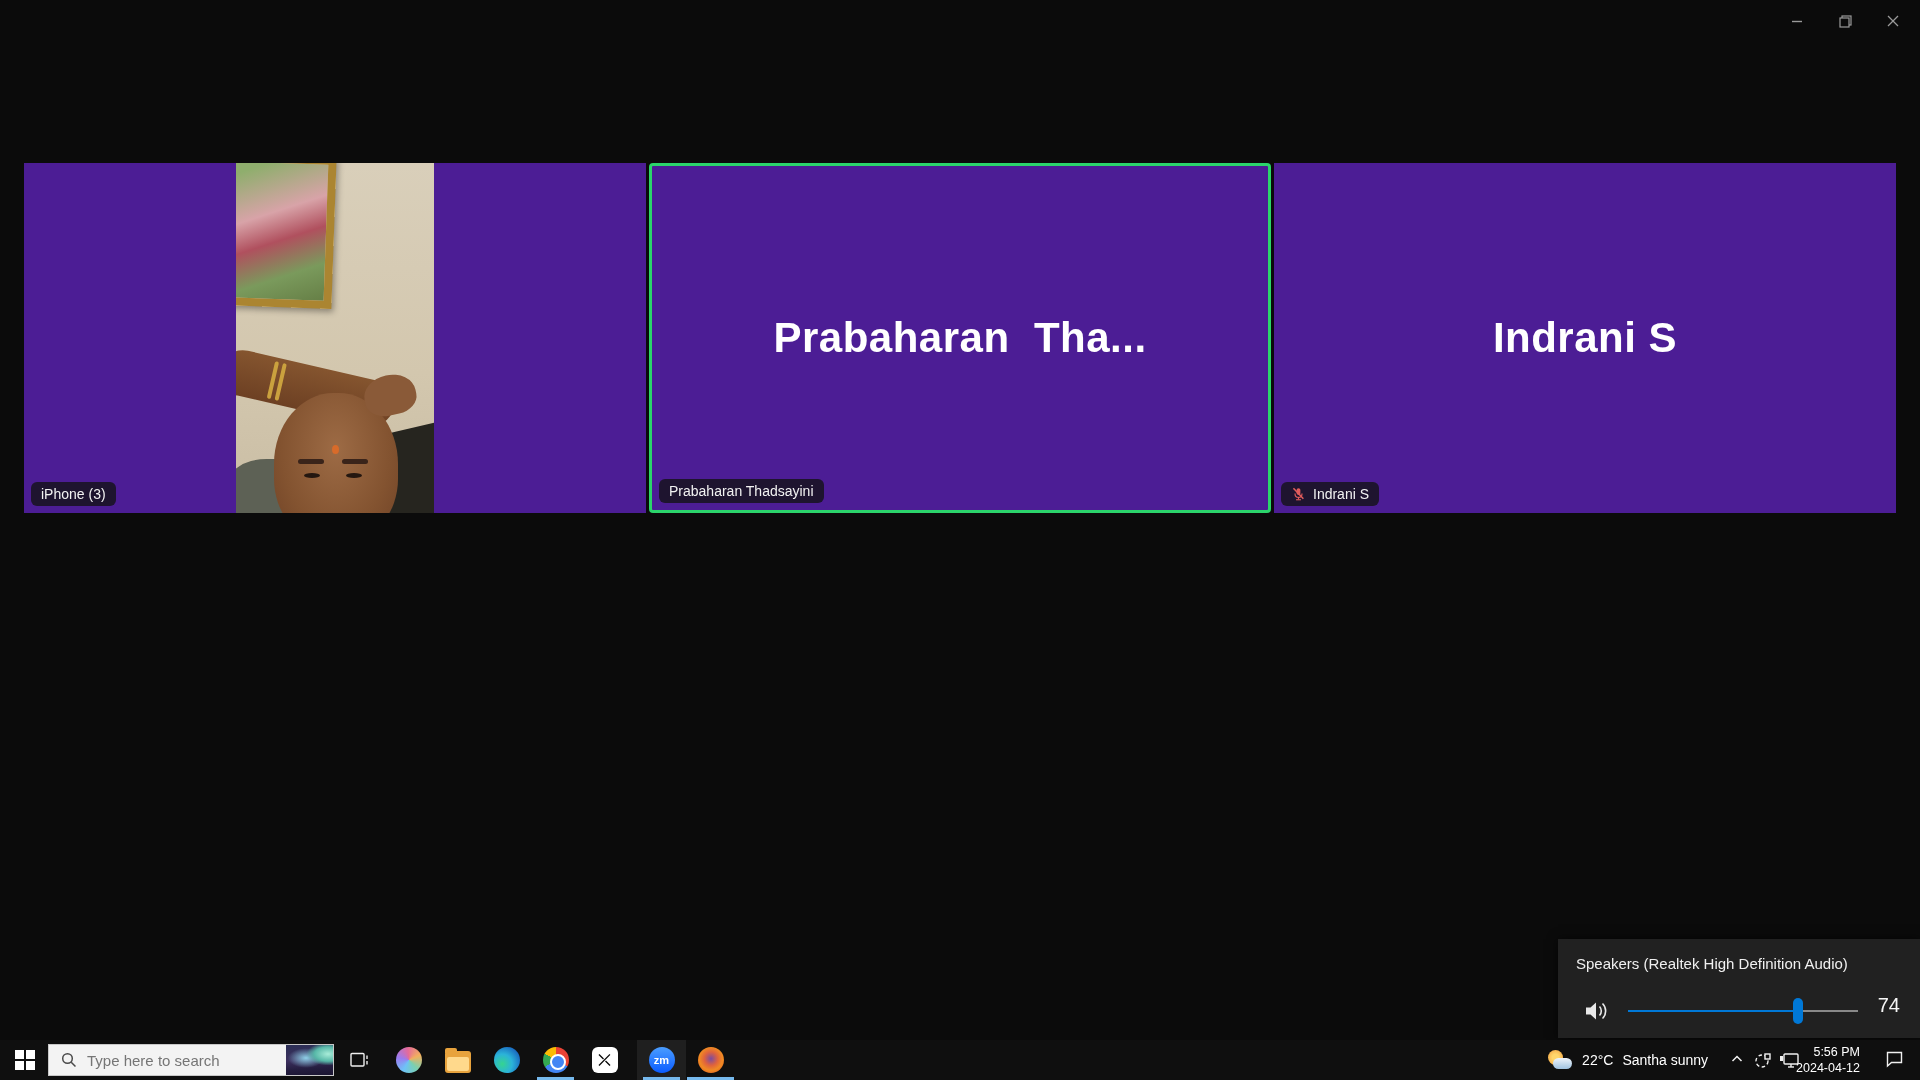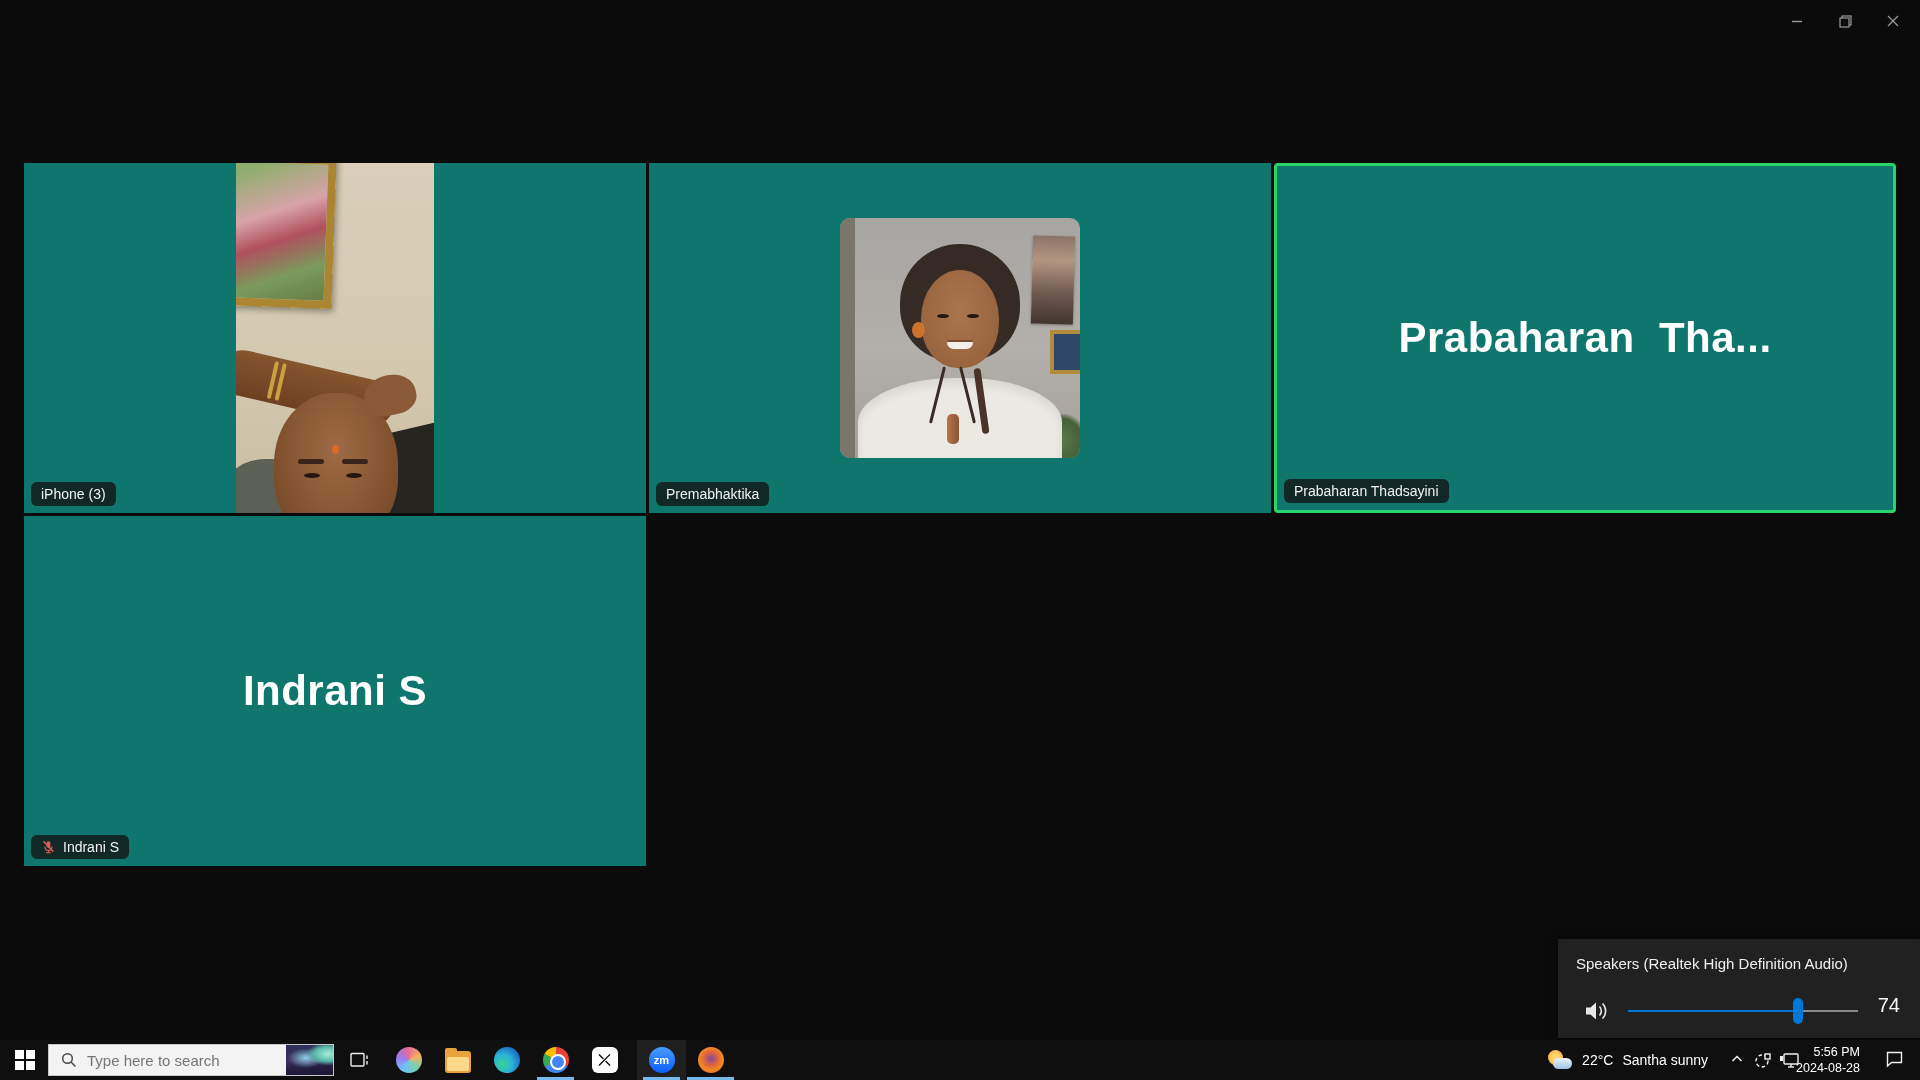--- a/index.html
+++ b/index.html
@@ -13,21 +13,21 @@
   
   .win-controls { position:absolute; top:8px; right:14px; display:flex; gap:22px; z-index:50; }
   .win-btn { width:26px; height:26px; display:flex; align-items:center; justify-content:center; color:#9a9a9a; }
   .win-btn svg { stroke:#9a9a9a; }
 
   
   .grid {
     position:absolute; left:24px; top:163px; width:1872px; height:704px;
     display:grid; grid-template-columns:1fr 1fr 1fr; grid-template-rows:350px 350px; gap:3px;
   }
-  .tile { position:relative; background:#0f766e; overflow:hidden; }
+  .tile { position:relative; background:#4c1d95; overflow:hidden; }
   .tile.active { border:3px solid #2bd46b; border-radius:4px; }
   .big-name {
     position:absolute; inset:0; display:flex; align-items:center; justify-content:center;
     font-size:42px; font-weight:bold; letter-spacing:.5px; color:#fff; white-space:pre;
   }
   .name-tag {
     position:absolute; left:7px; bottom:7px; z-index:5;
     display:flex; align-items:center; gap:7px;
     background:rgba(18,18,18,.78); border-radius:6px; padding:4px 10px;
     font-size:14px; color:#f2f2f2;
@@ -195,43 +195,20 @@
         <div class="v1-eye" style="left:30px;top:80px"></div>
         <div class="v1-eye" style="left:72px;top:80px"></div>
       </div>
       <div class="v1-hand"></div>
     </div>
     <div class="name-tag">
       <span>iPhone (3)</span>
     </div>
   </div>
 
-  <div class="tile">
-    <div class="video2">
-      <div class="v2-leftband"></div>
-      <div class="v2-poster"></div>
-      <div class="v2-frame"></div>
-      <div class="v2-plant"></div>
-      <div class="v2-body"></div>
-      <div class="v2-hair"></div>
-      <div class="v2-face">
-        <div class="v2-flower"></div>
-        <div class="v2-eye" style="left:16px;top:44px"></div>
-        <div class="v2-eye" style="left:46px;top:44px"></div>
-        <div class="v2-smile"></div>
-      </div>
-      <div class="v2-cord" style="left:96px;top:148px;transform:rotate(14deg)"></div>
-      <div class="v2-cord" style="left:126px;top:148px;transform:rotate(-14deg)"></div>
-      <div class="v2-beads"></div>
-      <div class="v2-pendant"></div>
-    </div>
-    <div class="name-tag">
-      <span>Premabhaktika</span>
-    </div>
-  </div>
 
   <div class="tile active">
     <div class="big-name">Prabaharan  Tha...</div>
     <div class="name-tag">
       <span>Prabaharan Thadsayini</span>
     </div>
   </div>
 
 
   <div class="tile">
@@ -348,21 +325,21 @@
     <svg width="21" height="19" viewBox="0 0 21 19" fill="none" stroke="#f0f0f0" stroke-width="1.4">
       <rect x="5" y="3" width="14" height="10" rx="1"></rect>
       <line x1="9" y1="16" x2="15" y2="16"></line>
         <line x1="12" y1="13" x2="12" y2="16"></line>
       <rect x="1" y="5" width="3" height="5" fill="#f0f0f0" stroke="none"></rect>
     </svg>
   </div>
 
   <div class="tray-clock">
     <div>5:56 PM</div>
-    <div>2024-08-28</div>
+    <div>2024-04-12</div>
   </div>
 
   <div class="tray-action">
     <svg width="19" height="18" viewBox="0 0 19 18" fill="none" stroke="#f0f0f0" stroke-width="1.4">
       <path d="M2.5 2.5h14v10h-10l-4 3.5z"></path>
     </svg>
   </div>
 </div>
 
 </body></html>

